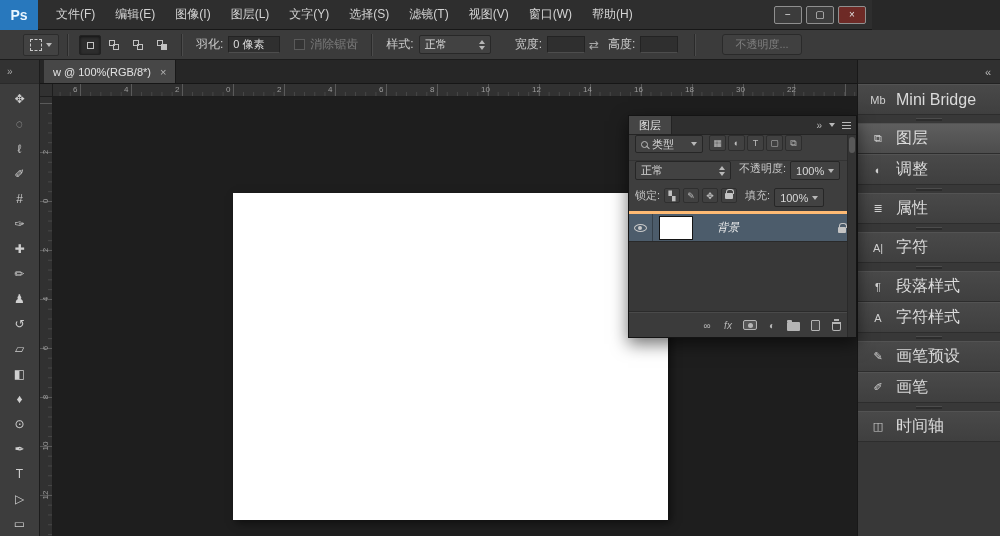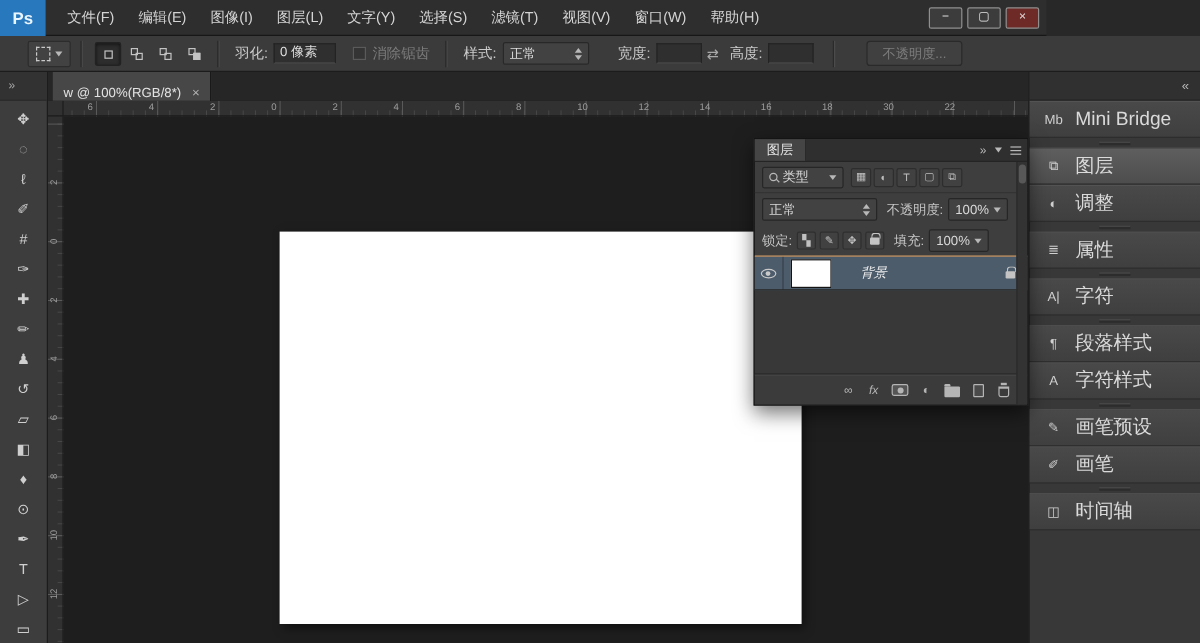--- a/index.html
+++ b/index.html
@@ -51,21 +51,21 @@
 
   
   .toolbox{position:absolute;left:0;top:60px;width:40px;height:476px;background:#3d3d3d;border-right:1px solid #1c1c1c;}
   .toolbox-header{height:24px;display:flex;align-items:center;padding-left:7px;color:#a8a8a8;font-size:10px;
                   background:#323232;border-bottom:1px solid #2a2a2a;}
   .tools{display:flex;flex-direction:column;align-items:center;padding-top:2px;}
   .tool{width:30px;height:25px;display:flex;align-items:center;justify-content:center;}
   .tool-glyph{font-size:12px;color:#cfcfcf;line-height:1;}
 
   
-  .tab-bar{position:absolute;left:40px;top:60px;width:817px;height:36px;background:#262626;
+  .tab-bar{position:absolute;left:40px;top:60px;width:817px;height:24px;background:#262626;
            border-bottom:1px solid #161616;display:flex;align-items:stretch;}
   .doc-tab{display:flex;align-items:center;padding:0 9px;margin-left:4px;background:#474747;
            font-size:11px;color:#e3e3e3;border-right:1px solid #191919;white-space:nowrap;}
   .tab-close{margin-left:9px;color:#b5b5b5;font-size:11px;}
 
   
   .canvas-area{position:absolute;left:40px;top:84px;width:817px;height:452px;background:#1e1e1e;overflow:hidden;}
   .h-ruler{position:absolute;left:0;top:0;width:100%;height:13px;background-color:#313131;
            background-image:linear-gradient(90deg,#5a5a5a 0 1px,transparent 1px),
                             linear-gradient(90deg,#474747 0 1px,transparent 1px);
@@ -85,33 +85,33 @@
               box-shadow:3px 3px 8px rgba(0,0,0,.5);}
 
   
   .layers-panel{position:absolute;left:628px;top:115px;width:229px;height:223px;background:#3e3e3e;
                 border:1px solid #141414;box-shadow:0 6px 16px rgba(0,0,0,.55);z-index:20;}
   .lp-header{height:19px;background:#2f2f2f;display:flex;align-items:center;border-bottom:1px solid #242424;}
   .lp-tab{height:100%;line-height:18px;padding:0 10px;background:#454545;color:#e3e3e3;font-size:11px;
           border-right:1px solid #232323;}
   .lp-header-right{margin-left:auto;display:flex;align-items:center;gap:7px;padding-right:5px;color:#b9b9b9;font-size:10px;}
   .ci-menu{display:inline-block;width:9px;height:1px;background:#b9b9b9;box-shadow:0 3px 0 #b9b9b9,0 -3px 0 #b9b9b9;}
-  .lp-row{display:flex;align-items:center;padding:0 6px;}
+  .lp-row{display:flex;padding:0 6px;}
   .lp-filter{height:26px;border-bottom:1px solid #333;}
   .lp-combo{height:18px;background:#424242;border:1px solid #262626;border-radius:2px;display:flex;
             align-items:center;padding:0 5px;font-size:11px;color:#d8d8d8;gap:4px;}
   .kind-combo{width:68px;}
   .blend-combo{width:96px;height:19px;}
   .pct-combo{width:50px;height:19px;margin-left:4px;}
   .filter-btns{display:flex;gap:2px;margin-left:6px;}
   .fbtn{width:17px;height:16px;border:1px solid #2d2d2d;background:#414141;border-radius:2px;display:flex;
         align-items:center;justify-content:center;font-size:9px;color:#bdbdbd;}
   .lp-blend{height:27px;}
   .lp-label{font-size:11px;color:#c6c6c6;margin-left:8px;white-space:nowrap;}
-  .lp-lock{height:26px;border-bottom:1px solid #fdba74;}
+  .lp-lock{height:26px;border-bottom:3px solid #fdba74;}
   .lock-btns{display:flex;gap:3px;margin-left:4px;}
   .lbtn{width:16px;height:15px;border:1px solid #2f2f2f;background:#414141;border-radius:2px;display:flex;
         align-items:center;justify-content:center;font-size:9px;color:#c0c0c0;}
   .lp-list{position:relative;height:98px;background:#383838;border-bottom:1px solid #2b2b2b;}
   .layer-row{height:28px;display:flex;align-items:center;border-bottom:1px solid #2a2a2a;}
   .layer-row.selected{background:#4c5c6b;}
   .eye-cell{width:24px;height:100%;display:flex;align-items:center;justify-content:center;border-right:1px solid rgba(0,0,0,.3);}
   .layer-thumb{width:34px;height:24px;background:#fff;border:1px solid #141414;margin-left:6px;}
   .layer-name{margin-left:24px;font-size:11px;color:#eeeeee;font-style:italic;}
   .layer-lock{margin-left:auto;margin-right:10px;}

